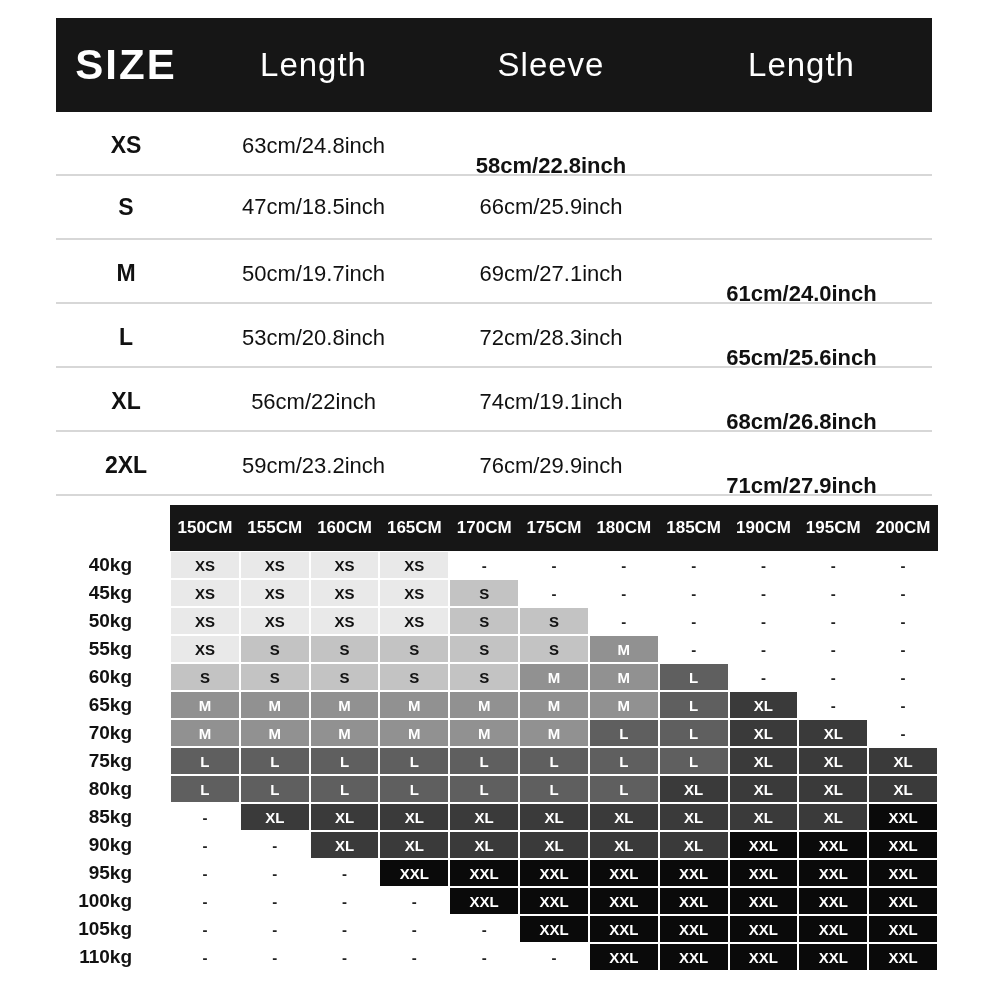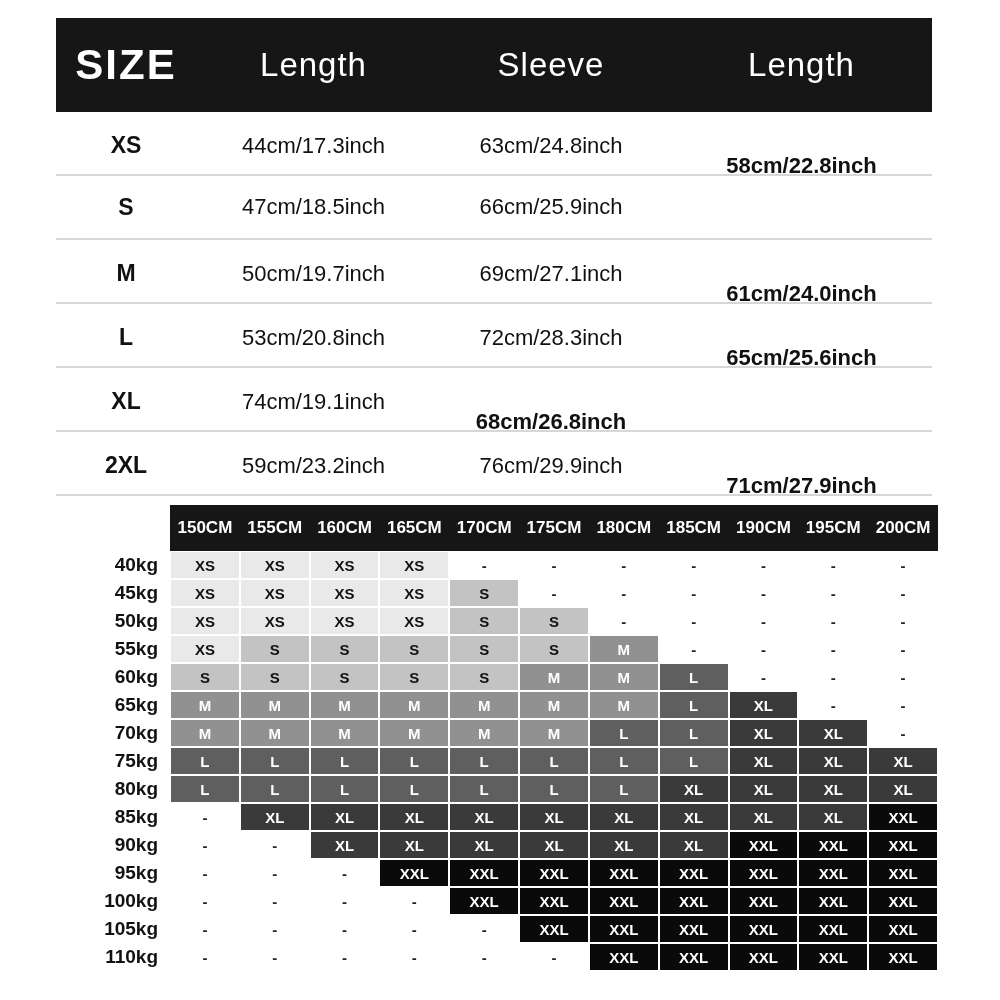--- a/index.html
+++ b/index.html
@@ -23,41 +23,40 @@
   .td0{font-weight:700;font-size:23px;}
   .td3{font-weight:700;margin-top:41px;}
   
   .matrix{position:absolute;left:62px;top:505px;width:876px;}
   .m-grid{display:grid;grid-template-columns:108px repeat(11,1fr);grid-template-rows:46px repeat(15,28px);}
   .m-corner{background:#ffffff;}
   .m-h{
     background:var(--header-bg,#161616);color:var(--header-fg,#ffffff);
     font-weight:700;font-size:17px;display:flex;align-items:center;justify-content:center;
   }
-  .m-label{font-weight:700;font-size:19px;display:flex;align-items:center;justify-content:flex-end;padding-right:12px;}
+  .m-label{font-weight:700;font-size:19px;display:flex;align-items:center;justify-content:flex-end;padding-right:38px;}
   .m-cell{
     display:flex;align-items:center;justify-content:center;
     font-weight:700;font-size:15px;border:1px solid #ffffff;box-sizing:border-box;
   }
 </style>
 </head>
 <body>
 
 <div class="page">
   <div class="top-table">
     <div class="top-header" id="top-header">
         <div class="th th-size">SIZE</div>
         <div class="th">Length</div>
         <div class="th">Sleeve</div>
         <div class="th">Length</div>
       </div>
     <div class="top-body" id="top-body">
         <div class="trow">
           <div class="td td0">XS</div>
-          <div class="td td1">44cm/17.3inch</div>
           <div class="td td2">63cm/24.8inch</div>
           <div class="td td3">58cm/22.8inch</div>
         </div>
         <div class="trow">
           <div class="td td0">S</div>
           <div class="td td1">47cm/18.5inch</div>
           <div class="td td2">66cm/25.9inch</div>
         </div>
         <div class="trow">
           <div class="td td0">M</div>
@@ -66,20 +65,21 @@
           <div class="td td3">61cm/24.0inch</div>
         </div>
         <div class="trow">
           <div class="td td0">L</div>
           <div class="td td1">53cm/20.8inch</div>
           <div class="td td2">72cm/28.3inch</div>
           <div class="td td3">65cm/25.6inch</div>
         </div>
         <div class="trow">
           <div class="td td0">XL</div>
+          <div class="td td1">56cm/22inch</div>
           <div class="td td2">74cm/19.1inch</div>
           <div class="td td3">68cm/26.8inch</div>
         </div>
         <div class="trow">
           <div class="td td0">2XL</div>
           <div class="td td1">59cm/23.2inch</div>
           <div class="td td2">76cm/29.9inch</div>
           <div class="td td3">71cm/27.9inch</div>
         </div>
       </div>

